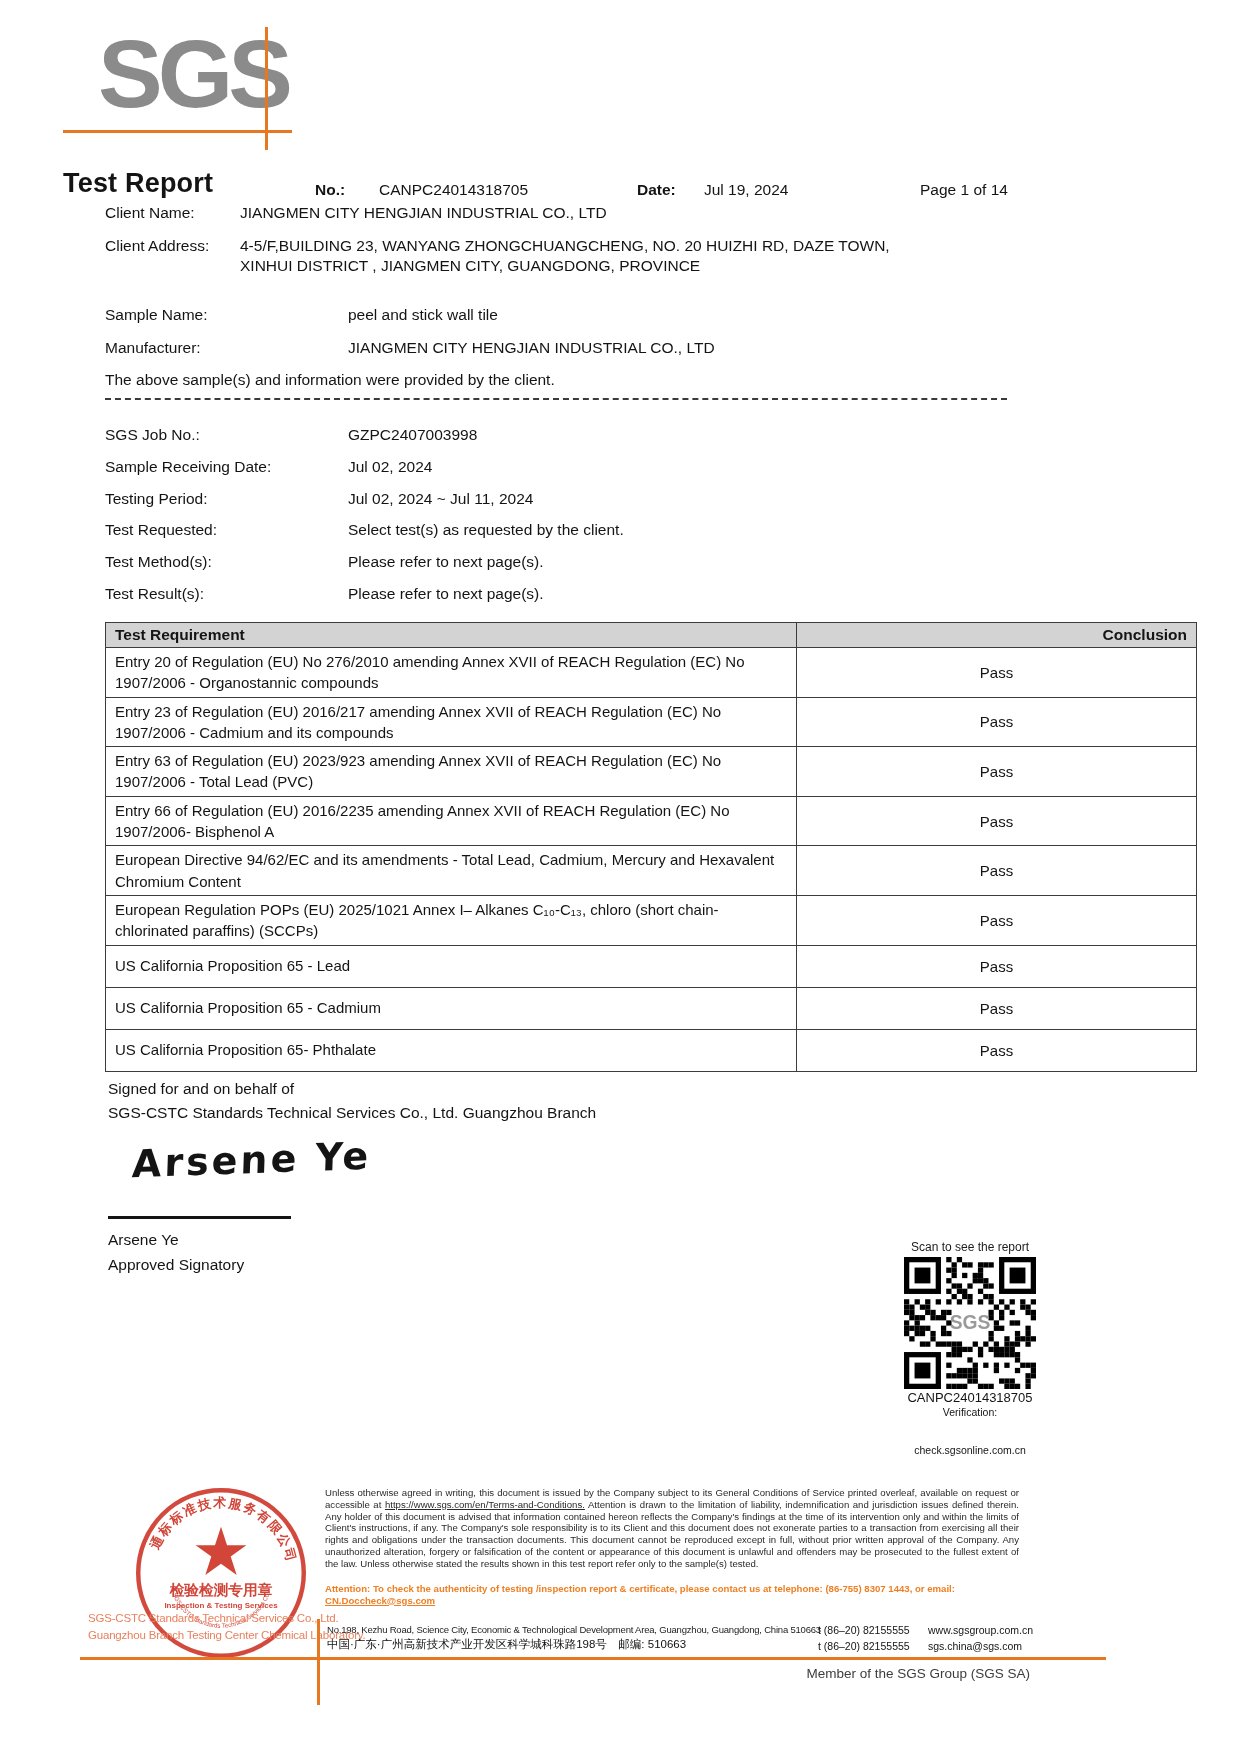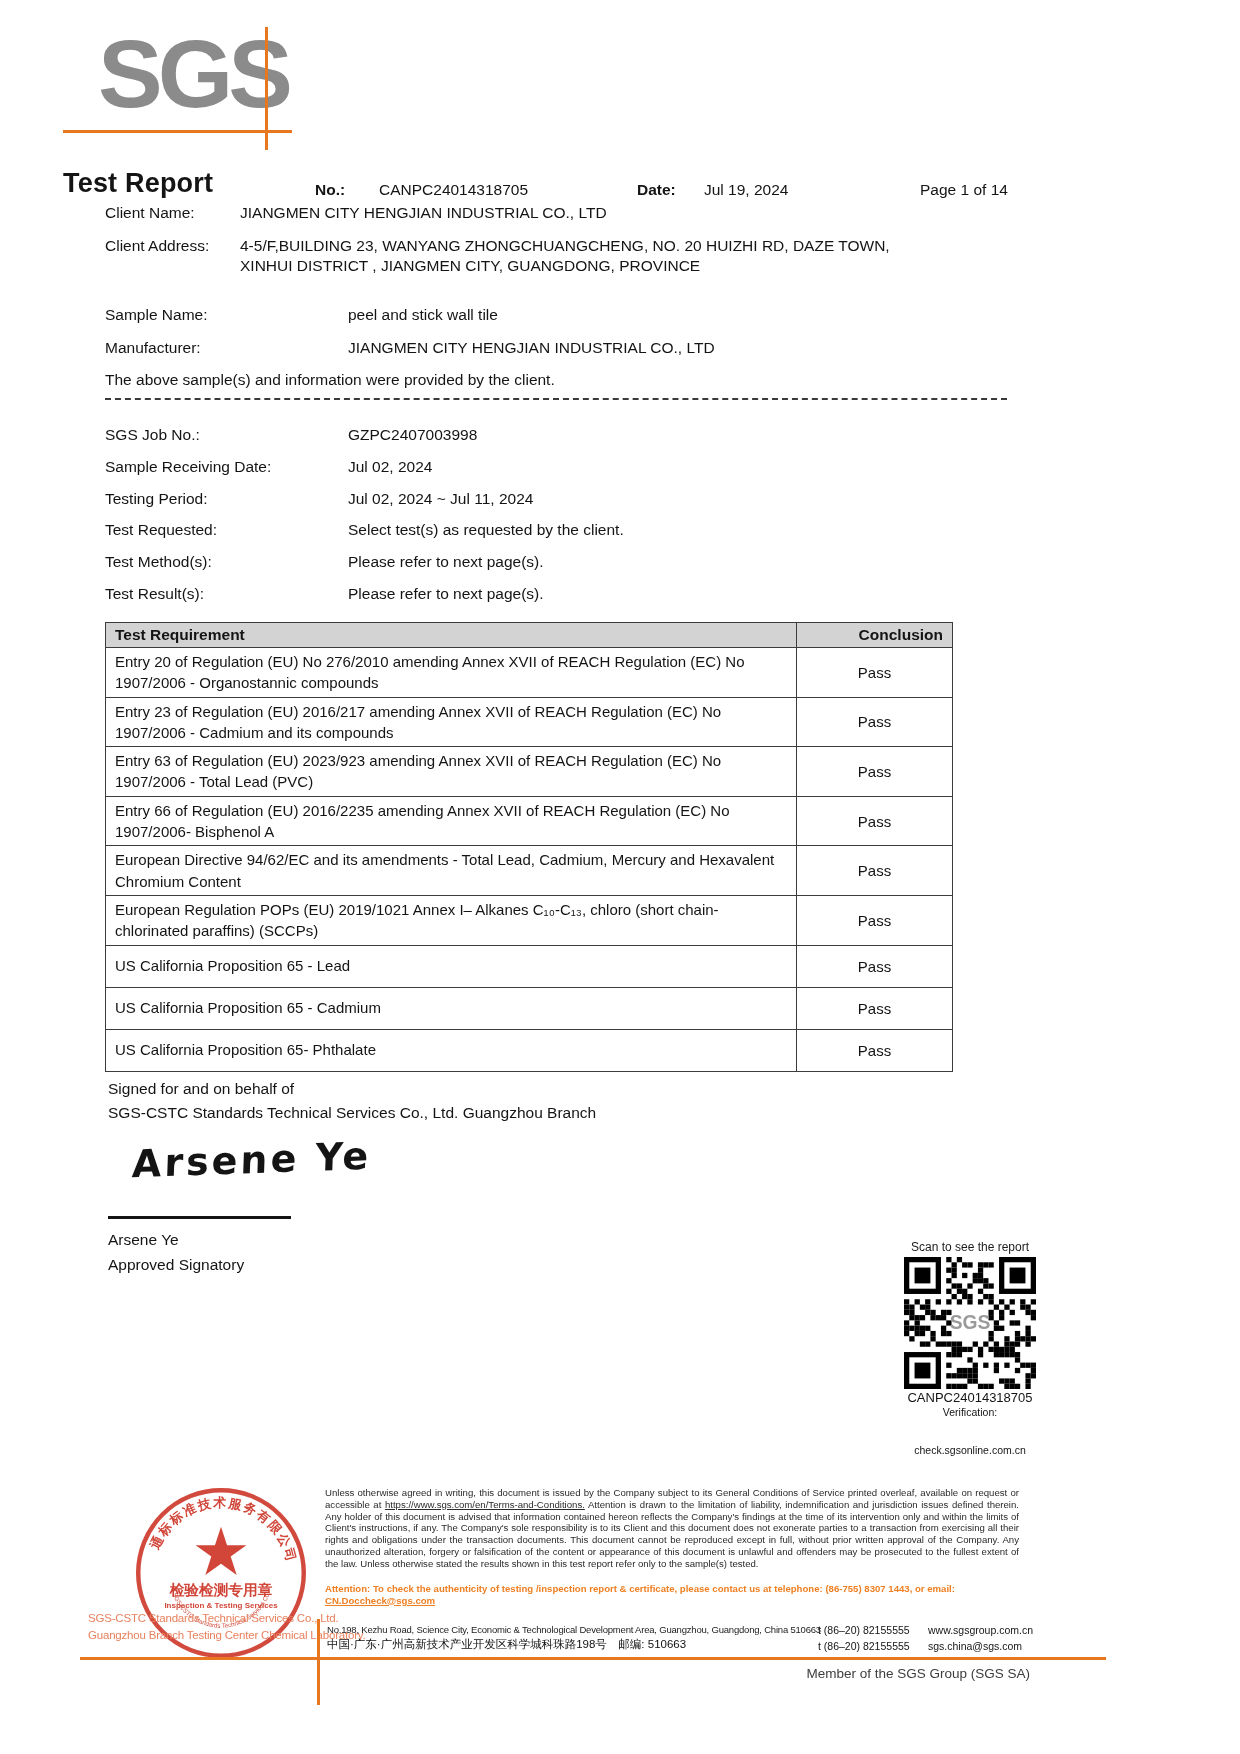--- a/index.html
+++ b/index.html
@@ -35,21 +35,21 @@
   #provided-note{left:105px;top:370px;}
   #dashed-sep{left:105px;top:398px;width:902px;height:0;border-top:2px dashed #3a3a3a;}
 
   #job-rows{left:105px;top:426px;width:902px;}
   .job-row{display:flex;height:31.8px;align-items:flex-start;}
   .job-label{width:243px;flex:0 0 243px;font-size:15.5px;}
   .job-value{font-size:15.5px;}
 
   
   #results-table-wrap{left:105px;top:622px;width:904px;}
-  table{border-collapse:collapse;width:848px;table-layout:fixed;}
+  table{border-collapse:collapse;width:1092px;table-layout:fixed;}
   th,td{border:1.5px solid #3c3c3c;}
   thead th{background:#d3d3d3;font-size:15.5px;font-weight:700;padding:3px 9px;}
   th.req{text-align:left;width:672px;}
   th.concl{text-align:right;}
   td.req{font-size:15px;line-height:1.42;padding:3px 9px;}
   td.concl{text-align:center;font-size:15px;vertical-align:middle;}
   tr.tall{height:42px;}
 
   
   #signed-line1{left:108px;top:1080px;font-size:15.5px;}
@@ -169,21 +169,21 @@
           </tr>
           <tr>
             <td class="req">Entry 66 of Regulation (EU) 2016/2235 amending Annex XVII of REACH Regulation (EC) No 1907/2006- Bisphenol A</td>
             <td class="concl">Pass</td>
           </tr>
           <tr>
             <td class="req">European Directive 94/62/EC and its amendments - Total Lead, Cadmium, Mercury and Hexavalent Chromium Content</td>
             <td class="concl">Pass</td>
           </tr>
           <tr>
-            <td class="req">European Regulation POPs (EU) 2019/1021 Annex I– Alkanes C₁₀-C₁₃, chloro (short chain-chlorinated paraffins) (SCCPs)</td>
+            <td class="req">European Regulation POPs (EU) 2025/1021 Annex I– Alkanes C₁₀-C₁₃, chloro (short chain-chlorinated paraffins) (SCCPs)</td>
             <td class="concl">Pass</td>
           </tr>
           <tr class="tall">
             <td class="req">US California Proposition 65 - Lead</td>
             <td class="concl">Pass</td>
           </tr>
           <tr class="tall">
             <td class="req">US California Proposition 65 - Cadmium</td>
             <td class="concl">Pass</td>
           </tr>

